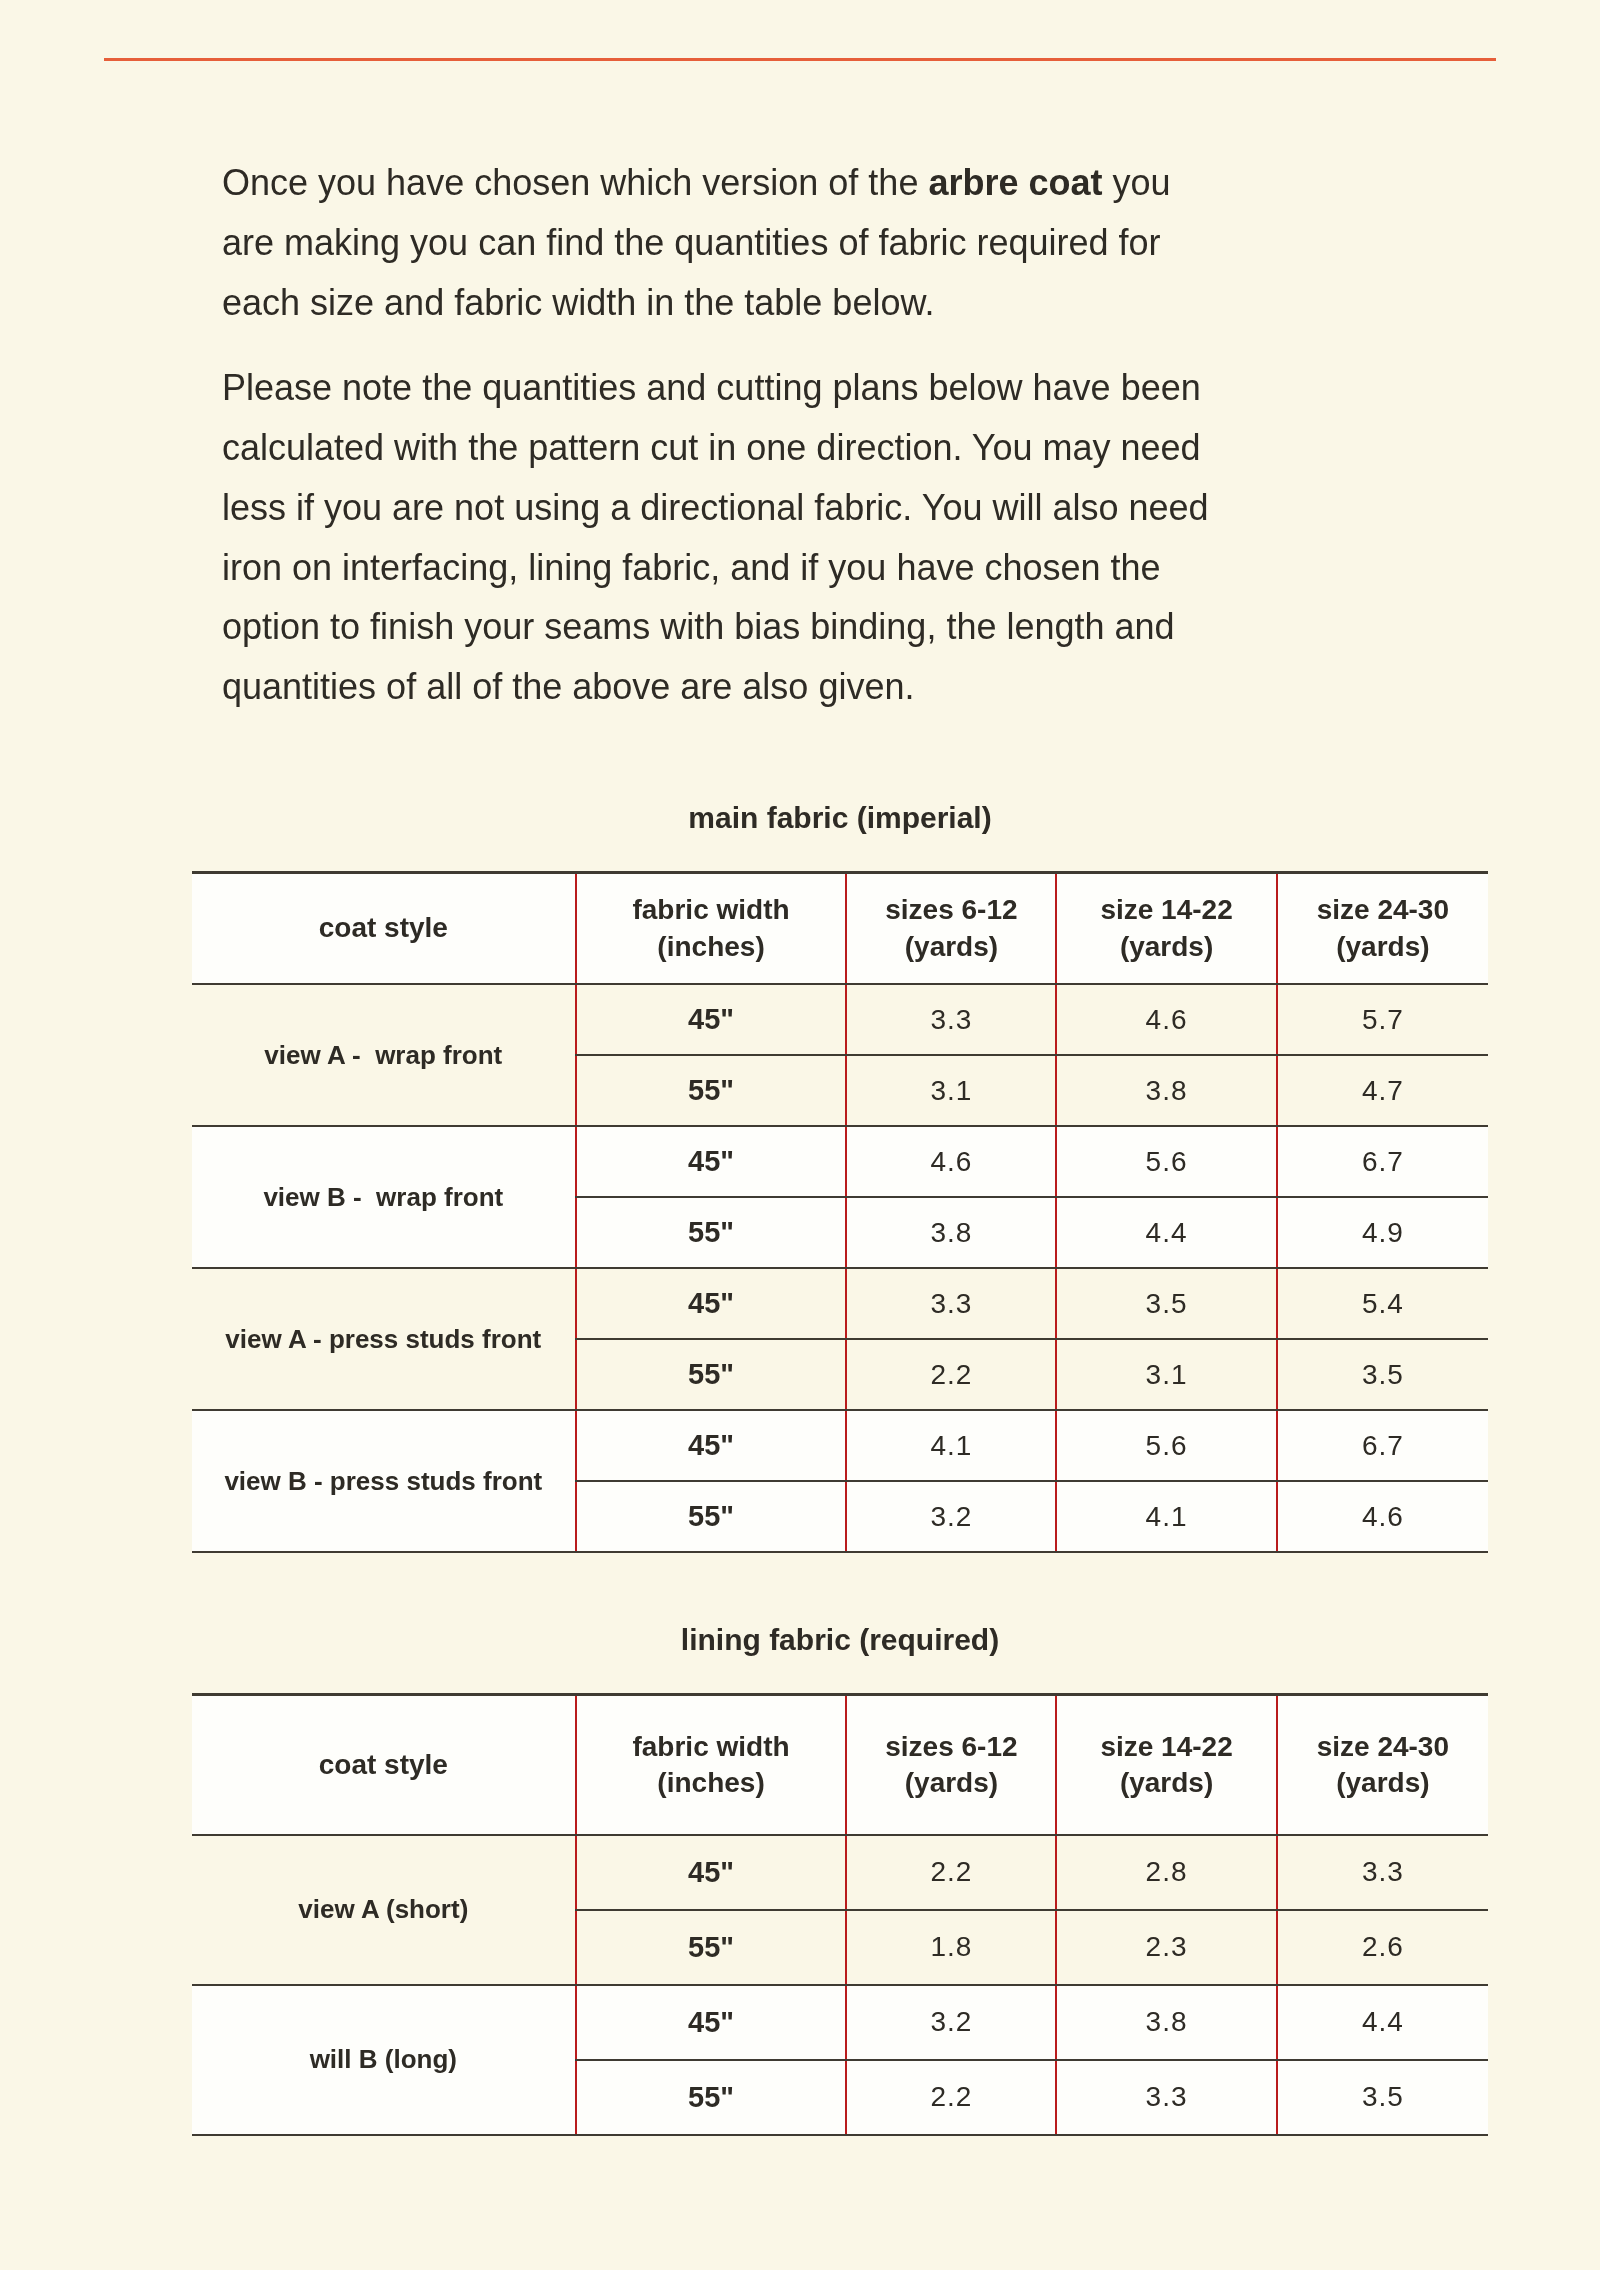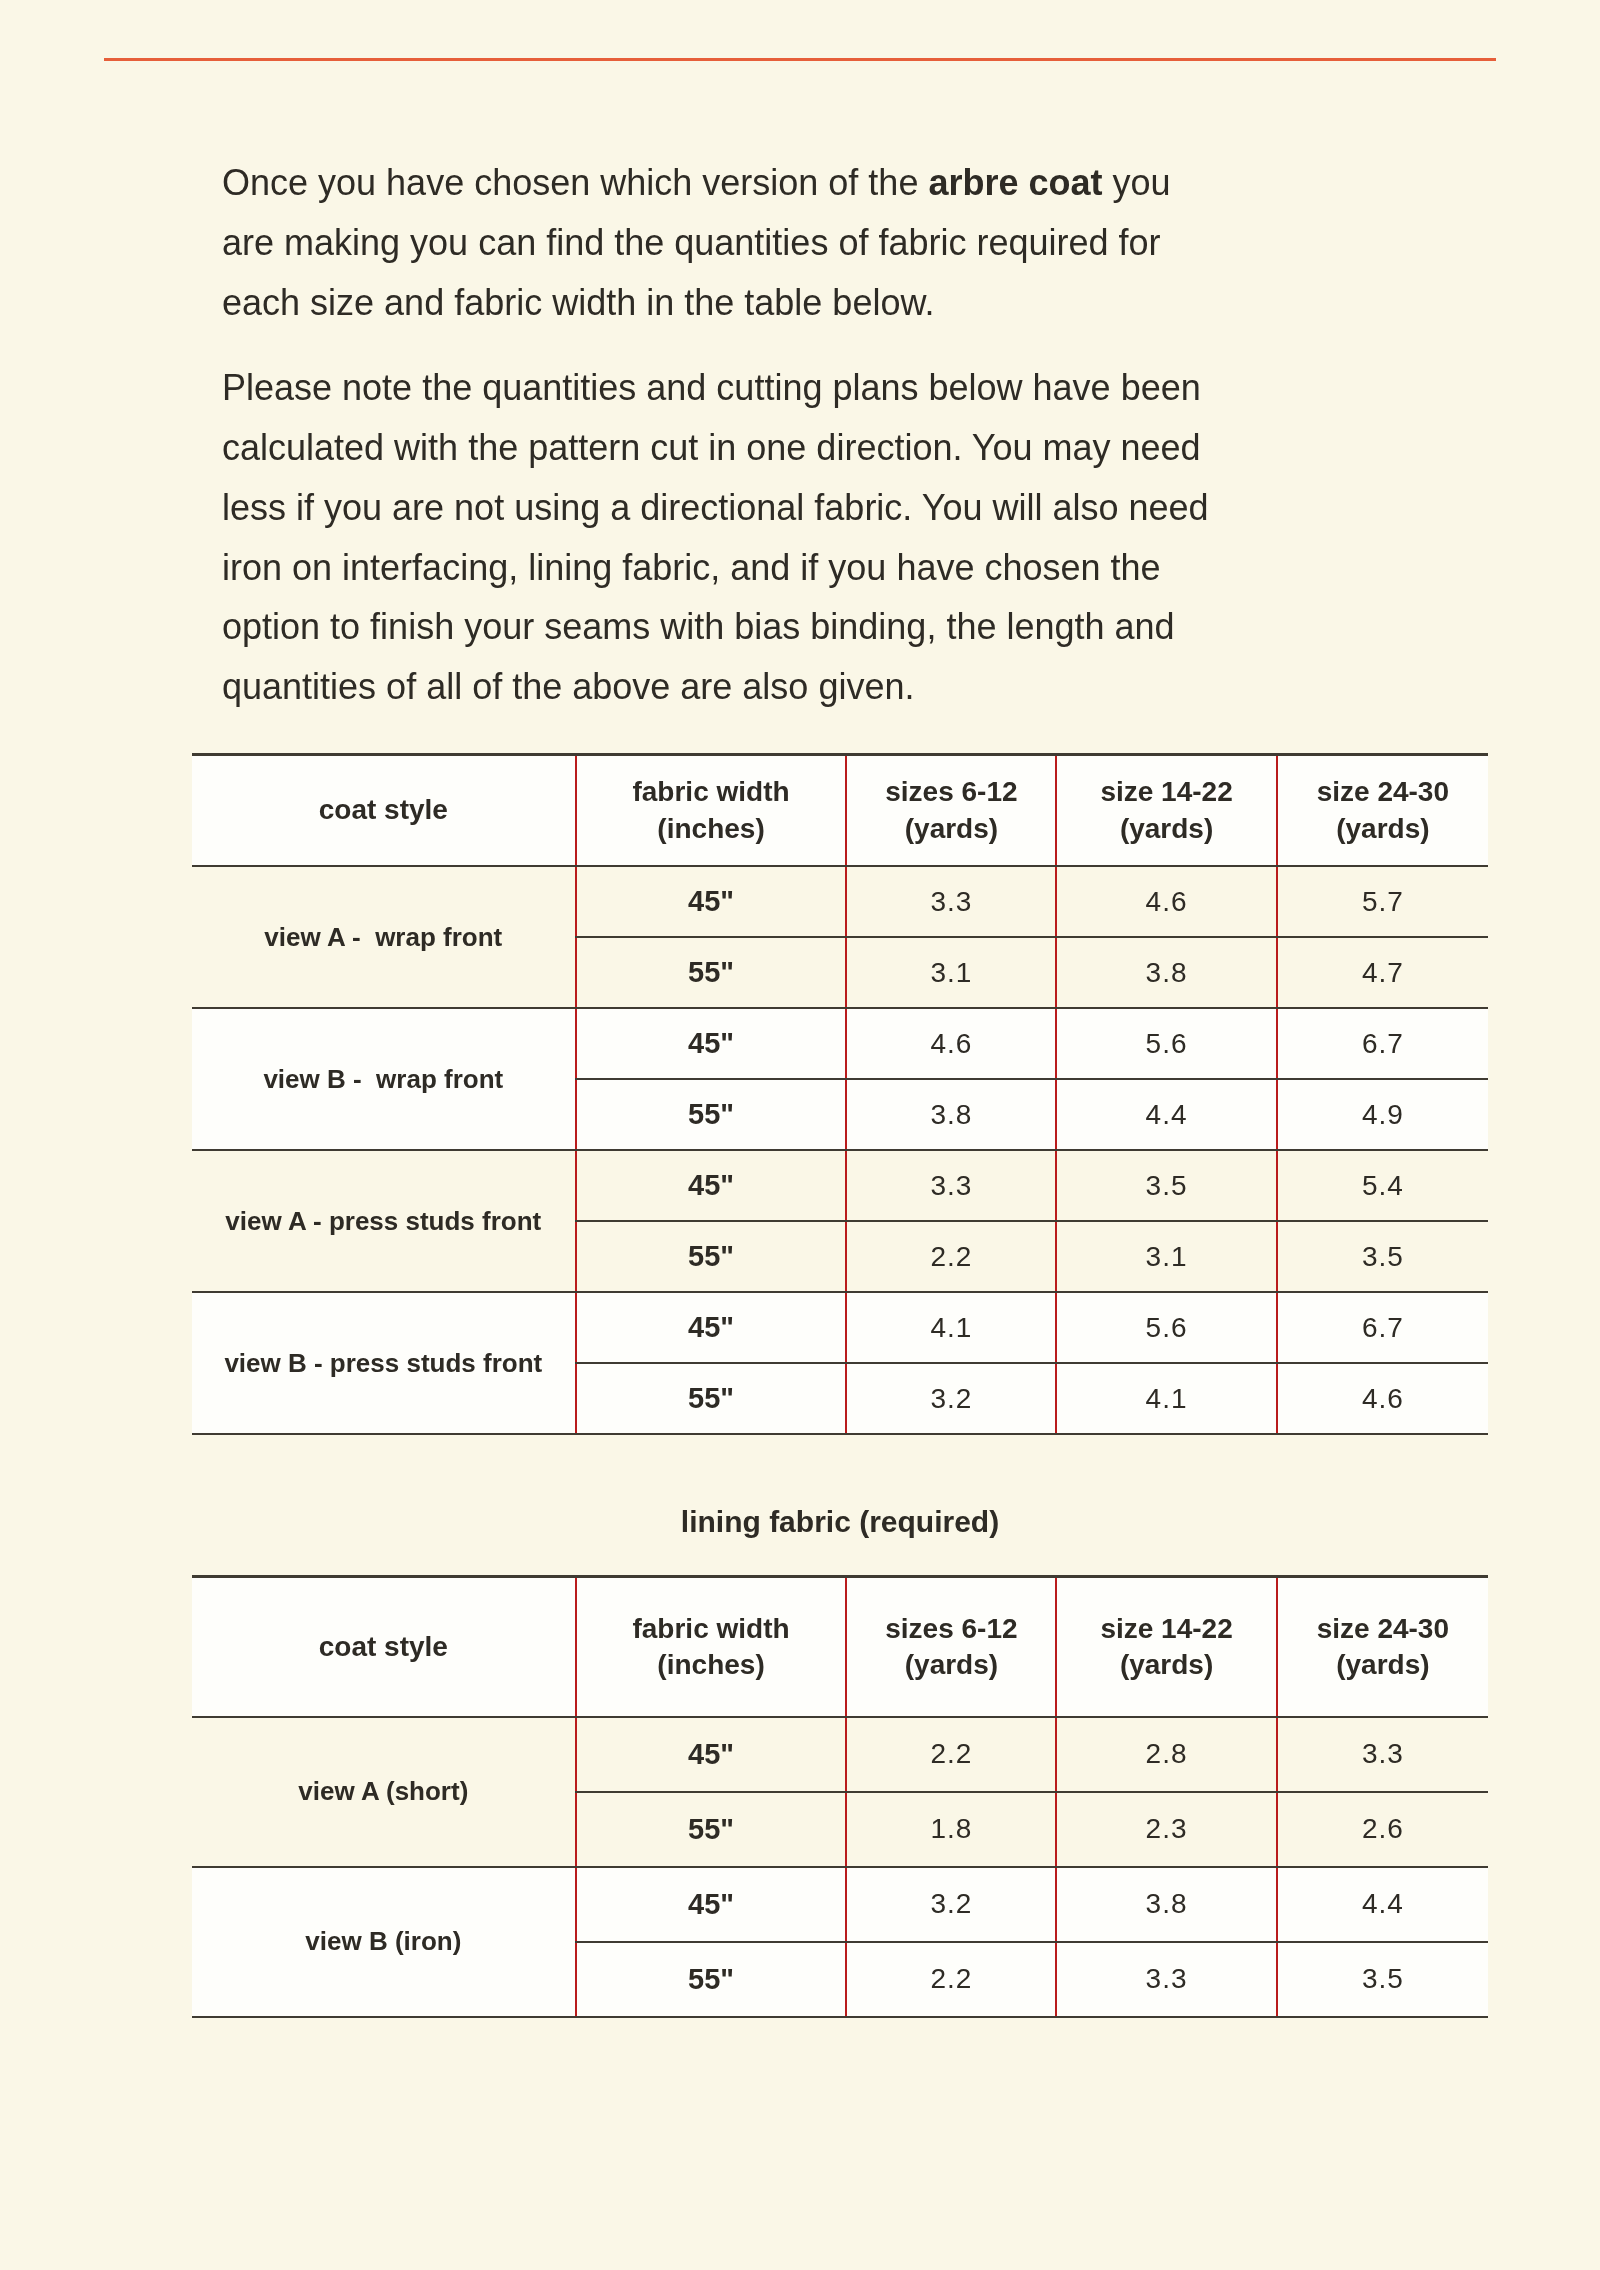--- a/index.html
+++ b/index.html
@@ -87,20 +87,21 @@
 <div class="page">
 
   <div class="rule"></div>
 
   <div class="intro">
     <p><span>Once you have chosen which version of the </span><strong>arbre coat</strong><span> you are making you can find the quantities of fabric required for each size and fabric width in the table below.</span></p>
     <p>Please note the quantities and cutting plans below have been calculated with the pattern cut in one direction. You may need less if you are not using a directional fabric. You will also need iron on interfacing, lining fabric, and if you have chosen the option to finish your seams with bias binding, the length and quantities of all of the above are also given.</p>
   </div>
 
   <div class="table-block">
+    <div class="table-heading heading-main">main fabric (imperial)</div>
     <table class="main">
       <colgroup>
         <col style="width:29.6%">
           <col style="width:20.9%">
           <col style="width:16.2%">
           <col style="width:17.0%">
           <col style="width:16.3%">
       </colgroup>
       <thead>
         <tr class="head">
@@ -211,21 +212,21 @@
         </tr>
         <tr>
           <td class="w">55"</td>
           <td class="v">1.8</td>
           <td class="v">2.3</td>
           <td class="v">2.6</td>
         </tr>
       </tbody>
       <tbody class="white">
         <tr>
-          <td class="style" rowspan="2">view B (iron)</td>
+          <td class="style" rowspan="2">will B (long)</td>
           <td class="w">45"</td>
           <td class="v">3.2</td>
           <td class="v">3.8</td>
           <td class="v">4.4</td>
         </tr>
         <tr>
           <td class="w">55"</td>
           <td class="v">2.2</td>
           <td class="v">3.3</td>
           <td class="v">3.5</td>

